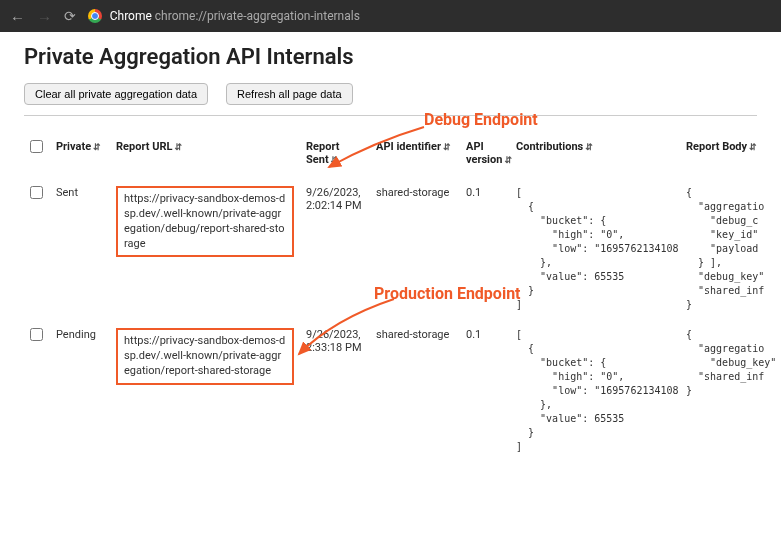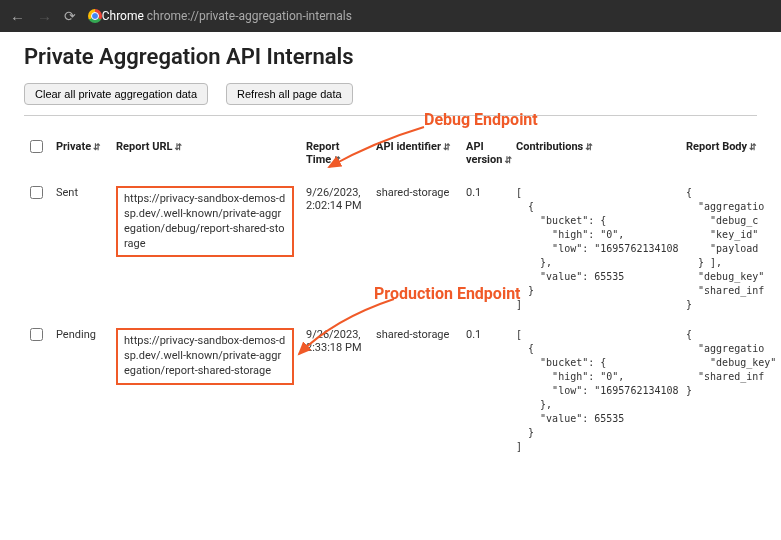--- a/index.html
+++ b/index.html
@@ -1,21 +1,21 @@
 <!DOCTYPE html>
 <html><head>
 <meta charset="utf-8">
 <style>
   * { box-sizing: border-box; margin: 0; padding: 0; }
   body { font-family: -apple-system, BlinkMacSystemFont, "Segoe UI", Roboto, sans-serif; font-size: 12px; color: #333; background: #fff; width: 781px; }
   .browser-bar { background: #2d2d2d; height: 32px; display: flex; align-items: center; padding: 0 10px; gap: 12px; }
   .nav-arrow { color: #aaa; font-size: 15px; cursor: pointer; }
   .nav-arrow.disabled { color: #555; }
   .reload { color: #aaa; font-size: 14px; }
-  .addr-area { display: flex; align-items: center; gap: 0; color: #bbb; font-size: 12px; }
+  .addr-area { display: flex; align-items: center; gap: 8px; color: #bbb; font-size: 12px; }
   .chrome-icon { width: 14px; height: 14px; border-radius: 50%; background: conic-gradient(#ea4335 0 120deg, #34a853 120deg 240deg, #fbbc05 240deg 360deg); position: relative; }
   .chrome-icon::after { content:""; position:absolute; inset:3px; background:#4285f4; border-radius:50%; border:1px solid #fff; }
   .url-scheme { color: #fff; }
   .url-path { color: #aaa; }
   .page { padding: 12px 24px; }
   h1 { font-size: 22px; font-weight: 600; margin-bottom: 14px; color: #222; }
   .btn-row { display: flex; gap: 18px; margin-bottom: 10px; }
   .btn { background: #f1f1f1; border: 1px solid #bbb; border-radius: 4px; padding: 4px 10px; font-size: 11px; cursor: pointer; }
   hr.sep { border: none; border-top: 1px solid #ccc; margin: 6px 0 18px; }
   h2 { font-size: 15px; font-weight: 700; margin-bottom: 10px; }
@@ -88,21 +88,21 @@
         </defs>
       <path d="M100,5 Q40,25 5,60" stroke="#f05a28" stroke-width="2" fill="none" marker-end="url(#ah2)"></path>
     </svg>
 
     <table>
       <thead>
         <tr>
           <th class="col-chk"><input type="checkbox" style=""></th>
           <th class="col-status"><span>Private</span><span class="sort">⇵</span></th>
           <th class="col-url"><span>Report URL</span><span class="sort">⇵</span></th>
-          <th class="col-time"><span>Report Time</span><span class="sort">⇵</span></th>
+          <th class="col-time"><span>Report Sent</span><span class="sort">⇵</span></th>
           <th class="col-api"><span>API identifier</span><span class="sort">⇵</span></th>
           <th class="col-ver"><span>API version</span><span class="sort">⇵</span></th>
           <th class="col-contrib"><span>Contributions</span><span class="sort">⇵</span></th>
           <th class="col-body"><span>Report Body</span><span class="sort">⇵</span></th>
         </tr>
       </thead>
       <tbody>
         <tr>
           <td><input type="checkbox" style=""></td>
           <td>Sent</td>

